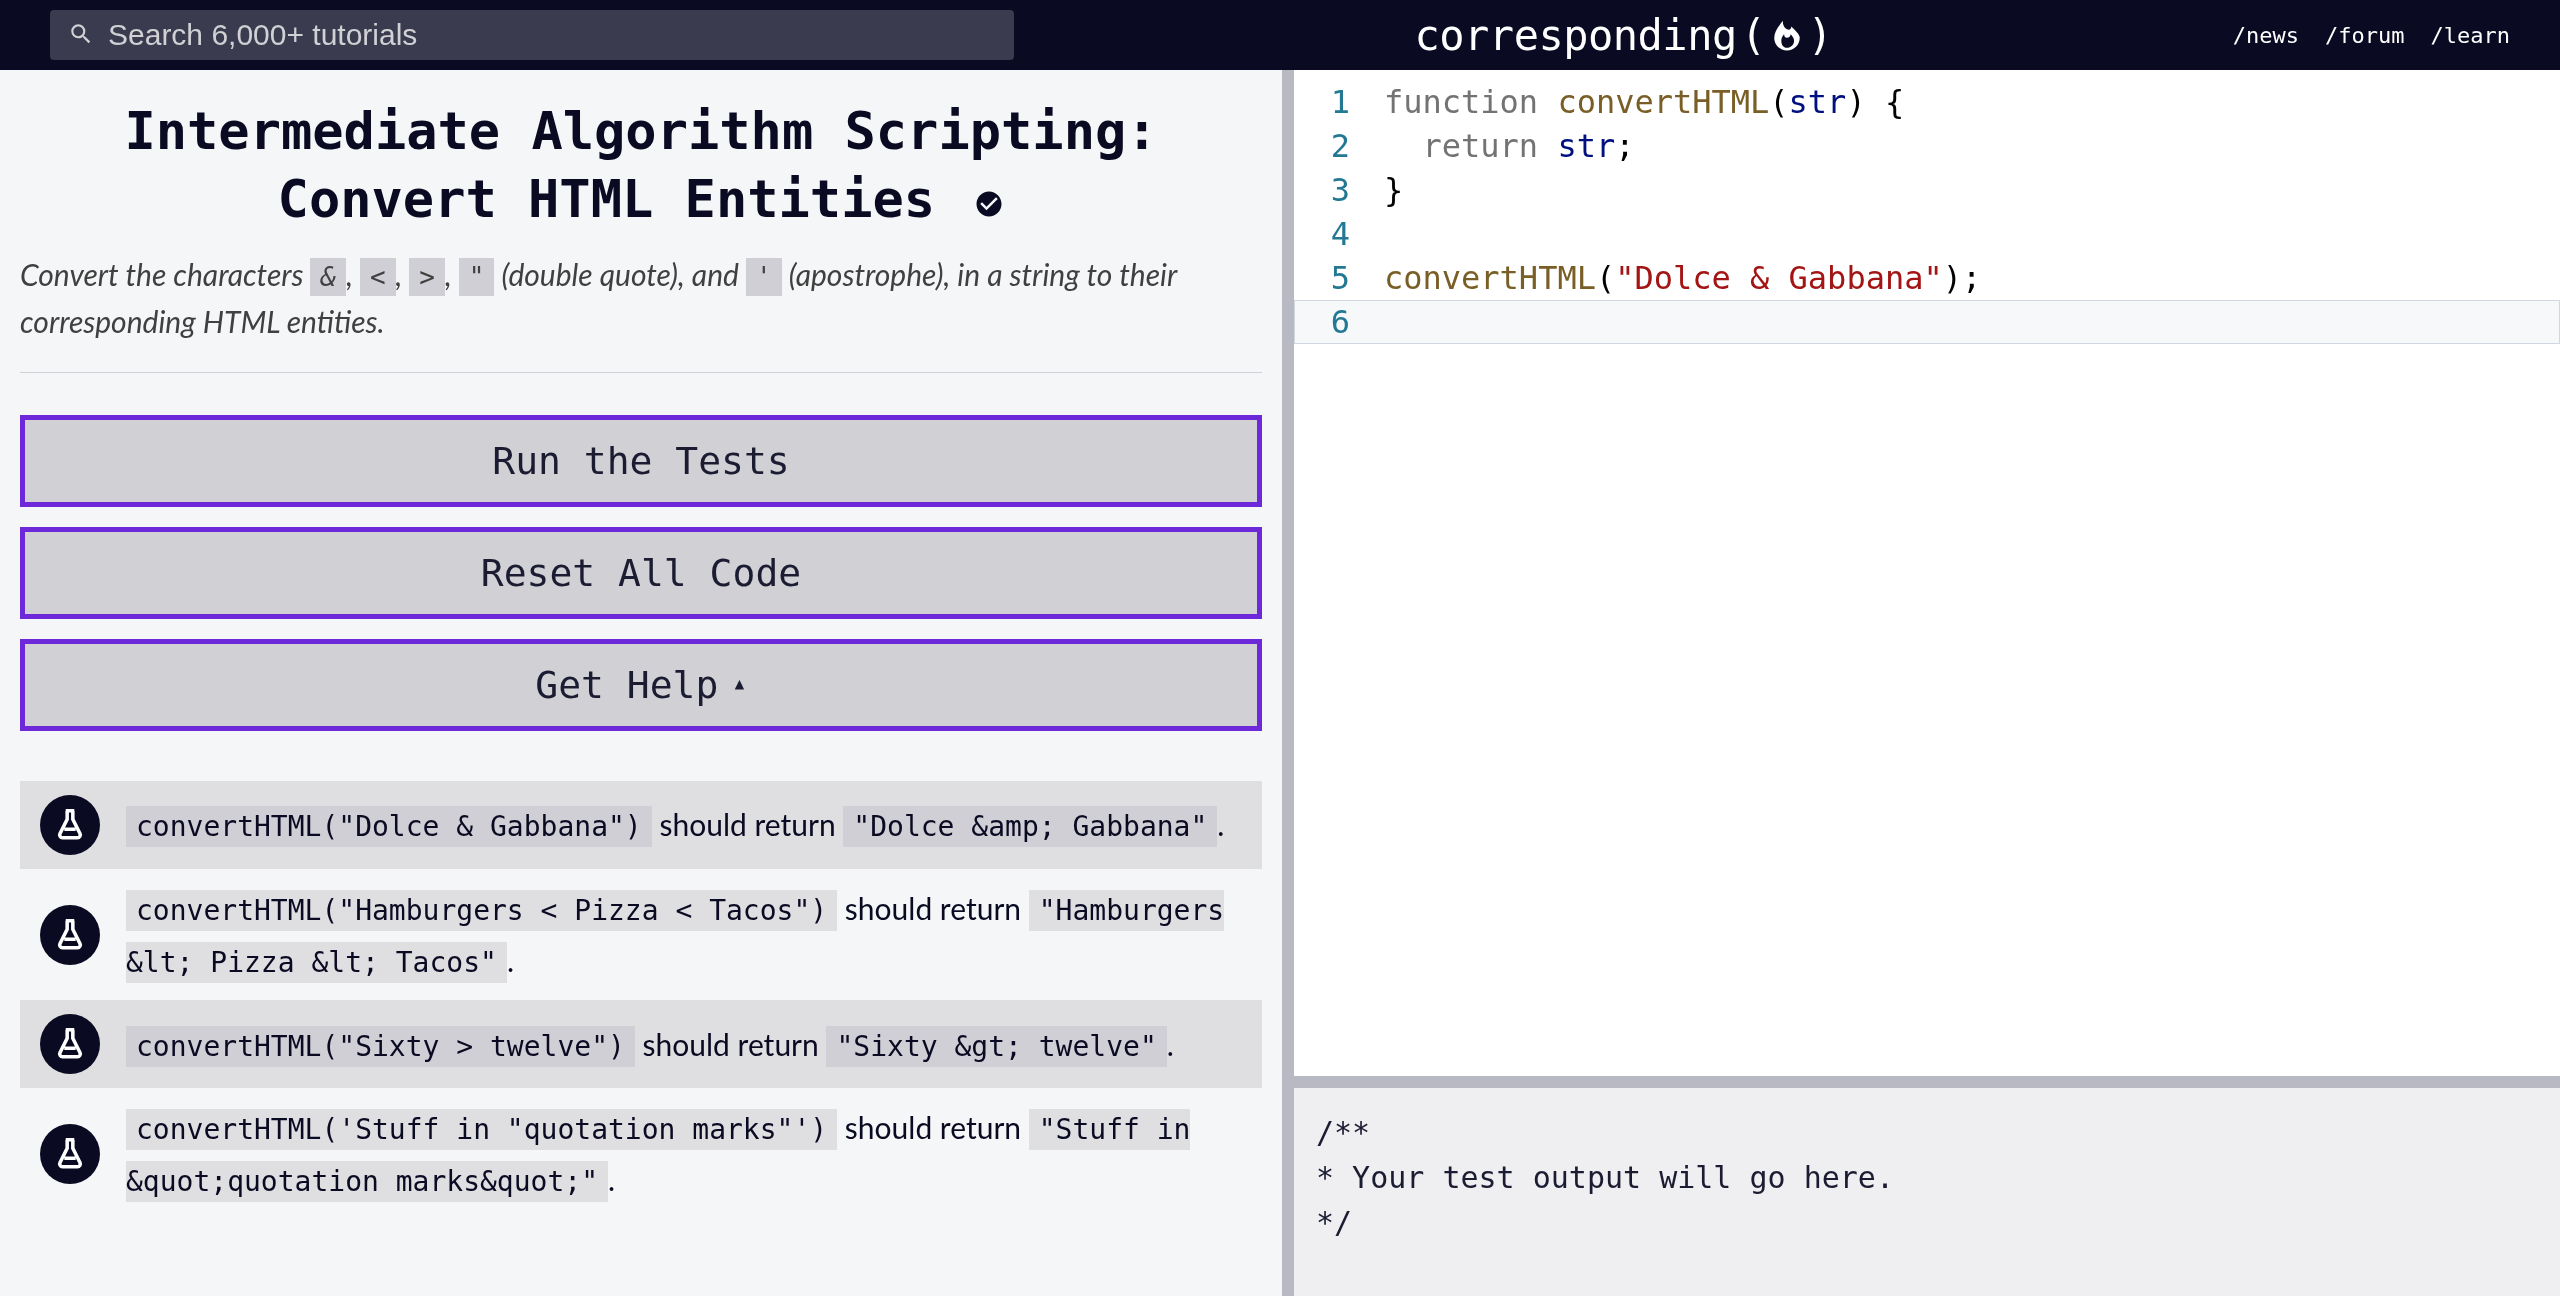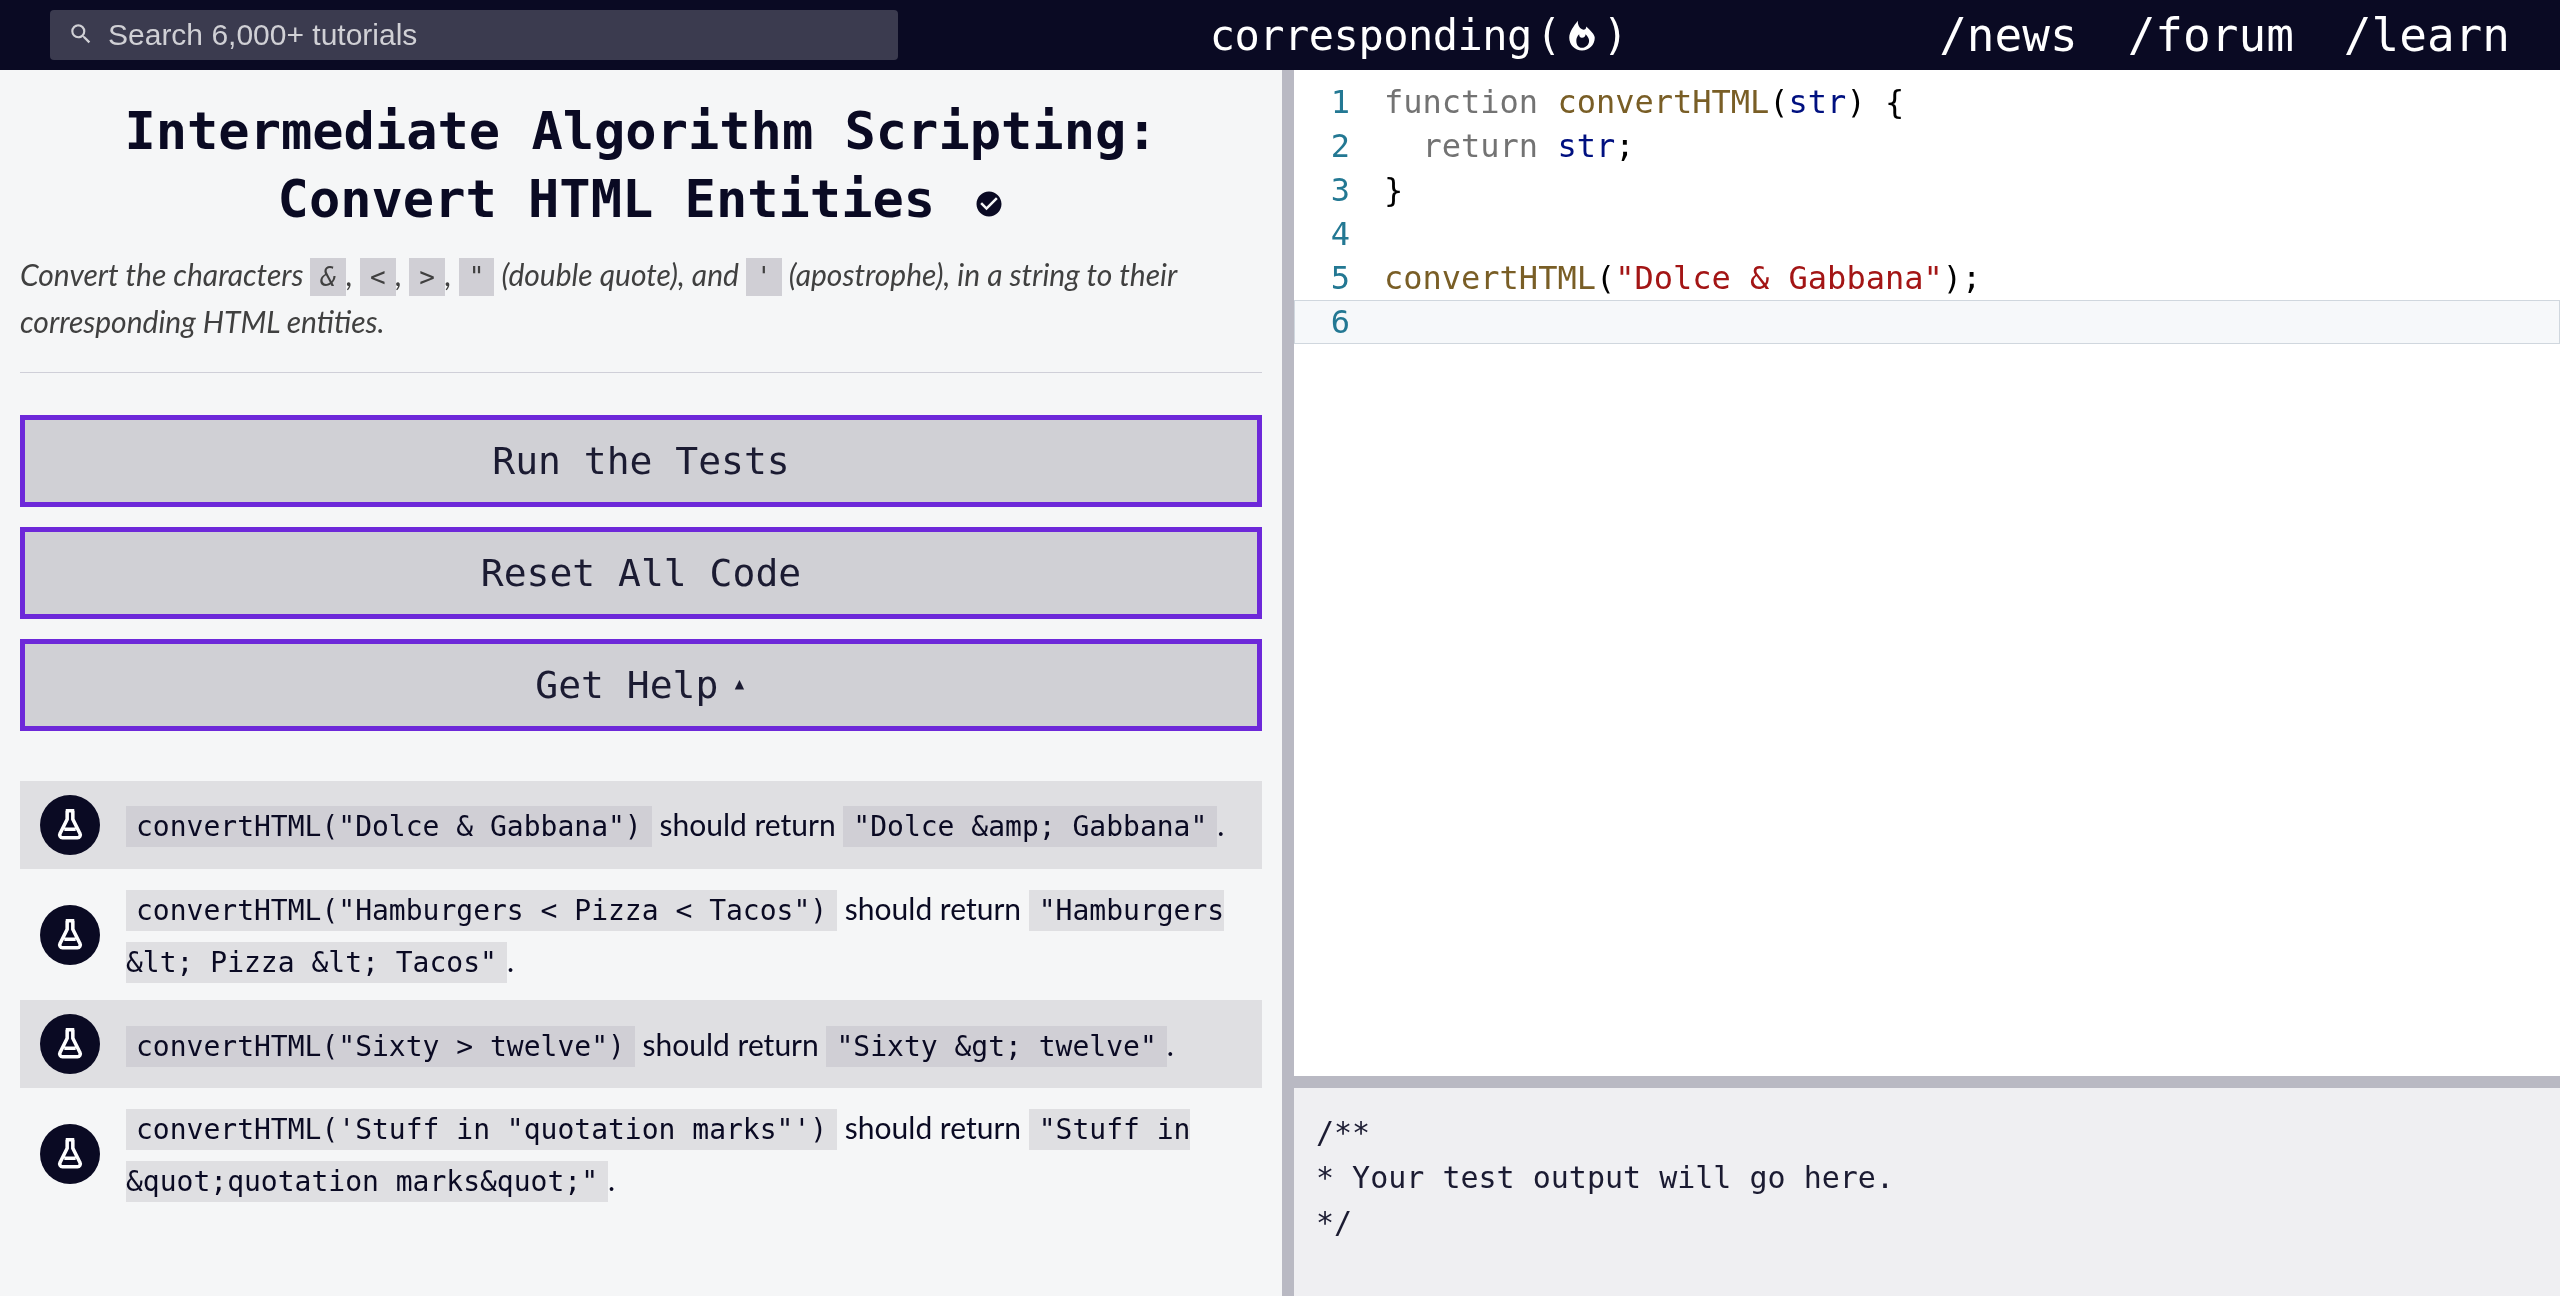--- a/index.html
+++ b/index.html
@@ -19,21 +19,21 @@
     display: flex;
     align-items: center;
     padding: 0 50px;
     color: #fff;
   }
   .search-wrap {
     display: flex;
     align-items: center;
     background: #3b3b4f;
     border-radius: 4px;
-    width: 848px;
+    width: 964px;
     height: 50px;
     padding: 0 18px;
     gap: 14px;
   }
   .search-wrap svg { width: 26px; height: 26px; fill: #d0d0d5; }
   .search-input {
     flex: 1;
     background: transparent;
     border: none;
     outline: none;
@@ -52,23 +52,23 @@
     gap: 4px;
   }
   .brand-icon-wrap {
     display: inline-flex;
     align-items: center;
     font-size: 42px;
   }
   .brand-icon-wrap svg { width: 34px; height: 34px; fill: #fff; }
   .nav {
     display: flex;
-    gap: 50px;
-    font-family: "SFMono-Regular", Menlo, Consolas, monospace;
-    font-size: 46px;
+    gap: 26px;
+    font-family: "SFMono-Regular", Menlo, Consolas, monospace;
+    font-size: 22px;
   }
   .nav a { color: #fff; text-decoration: none; cursor: pointer; }
 
   
   .main { display: flex; height: calc(100% - 70px); }
 
   
   .left {
     width: 1282px;
     display: flex;

